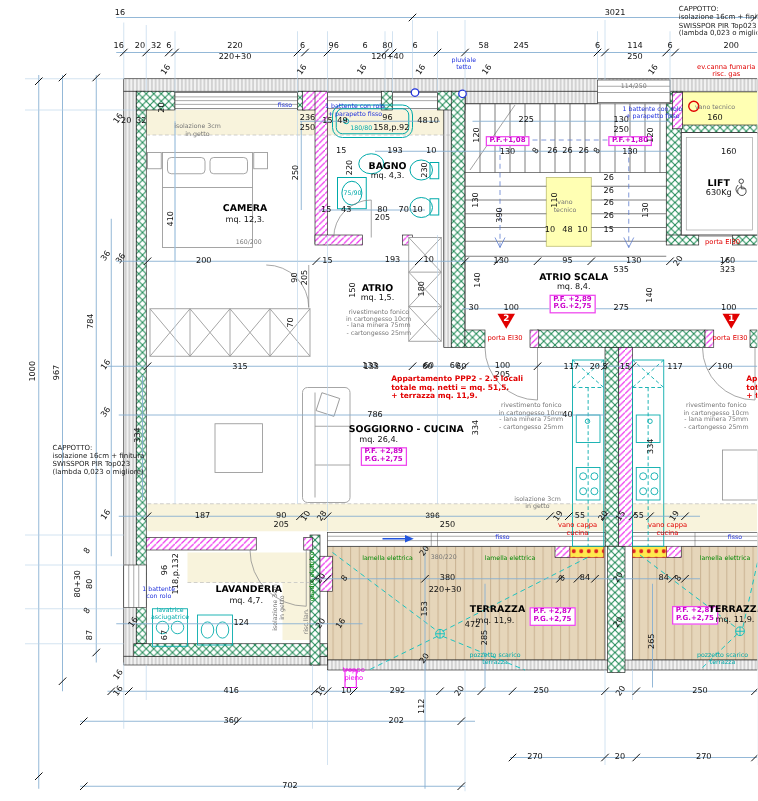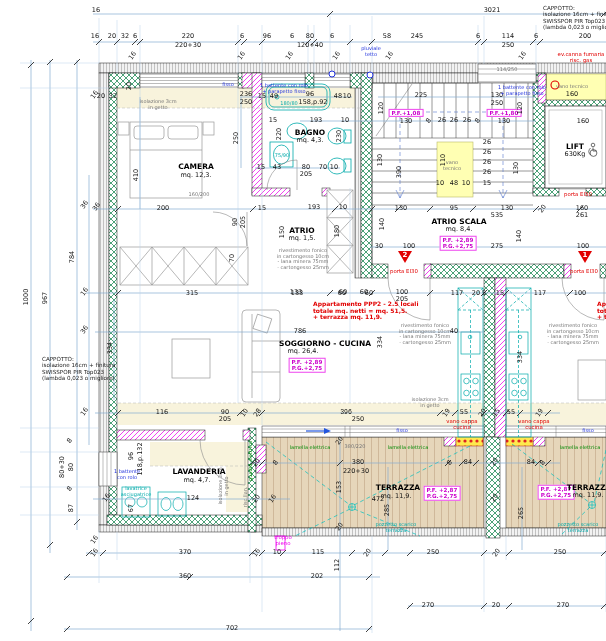--- a/index.html
+++ b/index.html
@@ -396,21 +396,21 @@
       <div class="lb pf" style="left: 458px; top: 243px; transform: translate(-50%, -50%) rotate(0deg);">P.F. +2,89
 P.G.+2,75</div>
       <div class="lb d" style="left: 497px; top: 247px; transform: translate(-50%, -50%) rotate(0deg);">275</div>
       <div class="lb d" style="left: 383px; top: 224px; transform: translate(-50%, -50%) rotate(-90deg);">140</div>
       <div class="lb d" style="left: 520px; top: 236px; transform: translate(-50%, -50%) rotate(-90deg);">140</div>
       <div class="lb d" style="left: 401px; top: 209px; transform: translate(-50%, -50%) rotate(0deg);">130</div>
       <div class="lb d" style="left: 454px; top: 209px; transform: translate(-50%, -50%) rotate(0deg);">95</div>
       <div class="lb d" style="left: 507px; top: 209px; transform: translate(-50%, -50%) rotate(0deg);">130</div>
       <div class="lb d" style="left: 543px; top: 209px; transform: translate(-50%, -50%) rotate(-55deg);">20</div>
       <div class="lb d" style="left: 582px; top: 209px; transform: translate(-50%, -50%) rotate(0deg);">160</div>
-      <div class="lb d" style="left: 582px; top: 216px; transform: translate(-50%, -50%) rotate(0deg);">261</div>
+      <div class="lb d" style="left: 582px; top: 216px; transform: translate(-50%, -50%) rotate(0deg);">323</div>
       <div class="lb d" style="left: 379px; top: 247px; transform: translate(-50%, -50%) rotate(0deg);">30</div>
       <div class="lb d" style="left: 409px; top: 247px; transform: translate(-50%, -50%) rotate(0deg);">100</div>
       <div class="lb d" style="left: 583px; top: 247px; transform: translate(-50%, -50%) rotate(0deg);">100</div>
       <div class="lb tw" style="left: 405px; top: 256px; transform: translate(-50%, -50%) rotate(0deg);">2</div>
       <div class="lb r" style="left: 404px; top: 271px; transform: translate(-50%, -50%) rotate(0deg);">porta EI30</div>
       <div class="lb tw" style="left: 585px; top: 256px; transform: translate(-50%, -50%) rotate(0deg);">1</div>
       <div class="lb r" style="left: 584px; top: 271px; transform: translate(-50%, -50%) rotate(0deg);">porta EI30</div>
       <div class="lb s" style="left: 572px; top: 87px; transform: translate(-50%, -50%) rotate(0deg);">vano tecnico</div>
       <div class="lb d" style="left: 572px; top: 95px; transform: translate(-50%, -50%) rotate(0deg);">160</div>
       <div class="lb d" style="left: 583px; top: 122px; transform: translate(-50%, -50%) rotate(0deg);">160</div>
@@ -444,21 +444,21 @@
       <div class="lb s" style="left: 425px; top: 334px; transform: translate(-50%, -50%) rotate(0deg);">rivestimento fonico
 in cartongesso 10cm
 - lana minera 75mm
 - cartongesso 25mm</div>
       <div class="lb s" style="left: 573px; top: 334px; transform: translate(-50%, -50%) rotate(0deg);">rivestimento fonico
 in cartongesso 10cm
 - lana minera 75mm
 - cartongesso 25mm</div>
       <div class="lb s" style="left: 430px; top: 403px; transform: translate(-50%, -50%) rotate(0deg);">isolazione 3cm
 in getto</div>
-      <div class="lb d" style="left: 162px; top: 413px; transform: translate(-50%, -50%) rotate(0deg);">116</div>
+      <div class="lb d" style="left: 162px; top: 413px; transform: translate(-50%, -50%) rotate(0deg);">187</div>
       <div class="lb d" style="left: 225px; top: 413px; transform: translate(-50%, -50%) rotate(0deg);">90</div>
       <div class="lb d" style="left: 225px; top: 420px; transform: translate(-50%, -50%) rotate(0deg);">205</div>
       <div class="lb d" style="left: 245px; top: 413px; transform: translate(-50%, -50%) rotate(-55deg);">10</div>
       <div class="lb d" style="left: 258px; top: 413px; transform: translate(-50%, -50%) rotate(-55deg);">28</div>
       <div class="lb d" style="left: 346px; top: 413px; transform: translate(-50%, -50%) rotate(0deg); font-family: Liberation Mono, monospace;">396</div>
       <div class="lb d" style="left: 358px; top: 420px; transform: translate(-50%, -50%) rotate(0deg);">250</div>
       <div class="lb d" style="left: 447px; top: 413px; transform: translate(-50%, -50%) rotate(-55deg);">19</div>
       <div class="lb d" style="left: 464px; top: 413px; transform: translate(-50%, -50%) rotate(0deg);">55</div>
       <div class="lb d" style="left: 483px; top: 413px; transform: translate(-50%, -50%) rotate(-55deg);">20</div>
       <div class="lb d" style="left: 497px; top: 413px; transform: translate(-50%, -50%) rotate(-55deg);">15</div>
@@ -489,24 +489,24 @@
       <div class="lb s" style="left: 224px; top: 486px; transform: translate(-50%, -50%) rotate(-90deg);">isolazione 3cm
 in getto</div>
       <div class="lb d" style="left: 257px; top: 463px; transform: translate(-50%, -50%) rotate(-55deg);">20</div>
       <div class="lb d" style="left: 276px; top: 463px; transform: translate(-50%, -50%) rotate(-55deg);">8</div>
       <div class="lb d" style="left: 257px; top: 499px; transform: translate(-50%, -50%) rotate(-55deg);">20</div>
       <div class="lb d" style="left: 273px; top: 499px; transform: translate(-50%, -50%) rotate(-55deg);">16</div>
       <div class="lb d" style="left: 107px; top: 498px; transform: translate(-50%, -50%) rotate(-55deg);">16</div>
       <div class="lb m" style="left: 283px; top: 540px; transform: translate(-50%, -50%) rotate(0deg);">troppo
 pieno</div>
       <div class="lb d" style="left: 95px; top: 553px; transform: translate(-50%, -50%) rotate(-55deg);">16</div>
-      <div class="lb d" style="left: 185px; top: 553px; transform: translate(-50%, -50%) rotate(0deg);">370</div>
+      <div class="lb d" style="left: 185px; top: 553px; transform: translate(-50%, -50%) rotate(0deg);">416</div>
       <div class="lb d" style="left: 257px; top: 553px; transform: translate(-50%, -50%) rotate(-55deg);">16</div>
       <div class="lb d" style="left: 277px; top: 553px; transform: translate(-50%, -50%) rotate(0deg);">10</div>
-      <div class="lb d" style="left: 318px; top: 553px; transform: translate(-50%, -50%) rotate(0deg);">115</div>
+      <div class="lb d" style="left: 318px; top: 553px; transform: translate(-50%, -50%) rotate(0deg);">292</div>
       <div class="lb d" style="left: 368px; top: 553px; transform: translate(-50%, -50%) rotate(-55deg);">20</div>
       <div class="lb d" style="left: 338px; top: 565px; transform: translate(-50%, -50%) rotate(-90deg);">112</div>
       <div class="lb d" style="left: 185px; top: 577px; transform: translate(-50%, -50%) rotate(0deg);">360</div>
       <div class="lb d" style="left: 317px; top: 577px; transform: translate(-50%, -50%) rotate(0deg);">202</div>
       <div class="lb d" style="left: 232px; top: 629px; transform: translate(-50%, -50%) rotate(0deg);">702</div>
       <div class="lb d" style="left: 340px; top: 441px; transform: translate(-50%, -50%) rotate(-55deg);">20</div>
       <div class="lb d" style="left: 340px; top: 487px; transform: translate(-50%, -50%) rotate(-90deg);">153</div>
       <div class="lb d" style="left: 340px; top: 527px; transform: translate(-50%, -50%) rotate(-55deg);">20</div>
       <div class="lb d" style="left: 358px; top: 463px; transform: translate(-50%, -50%) rotate(0deg);">380</div>
       <div class="lb d" style="left: 356px; top: 472px; transform: translate(-50%, -50%) rotate(0deg);">220+30</div>

